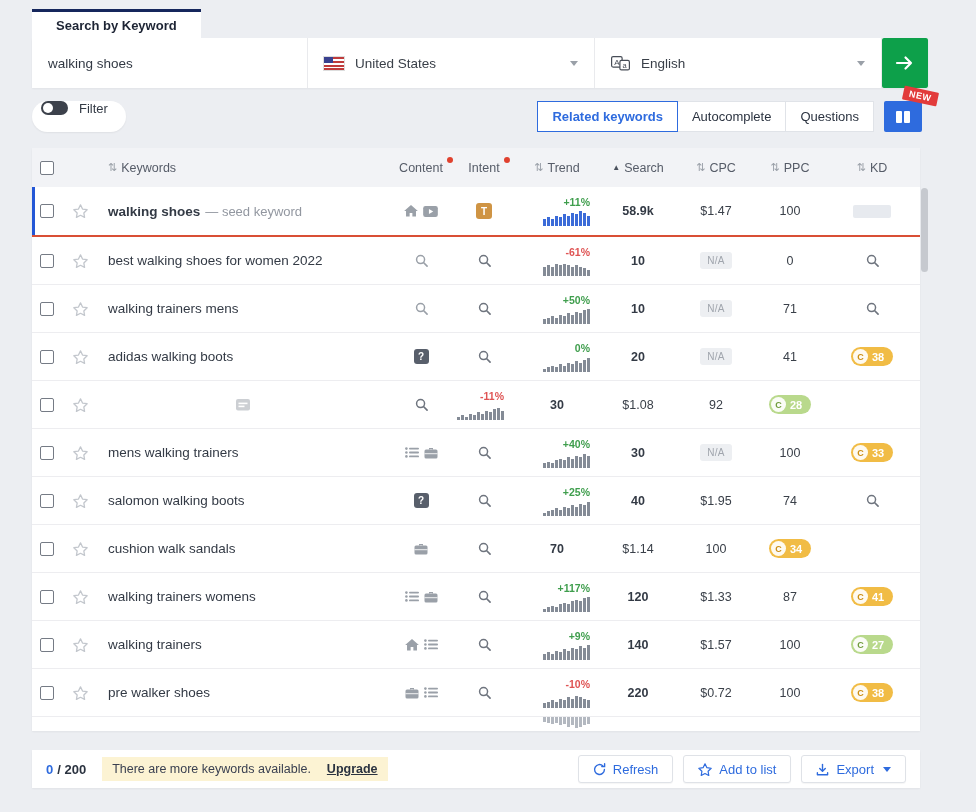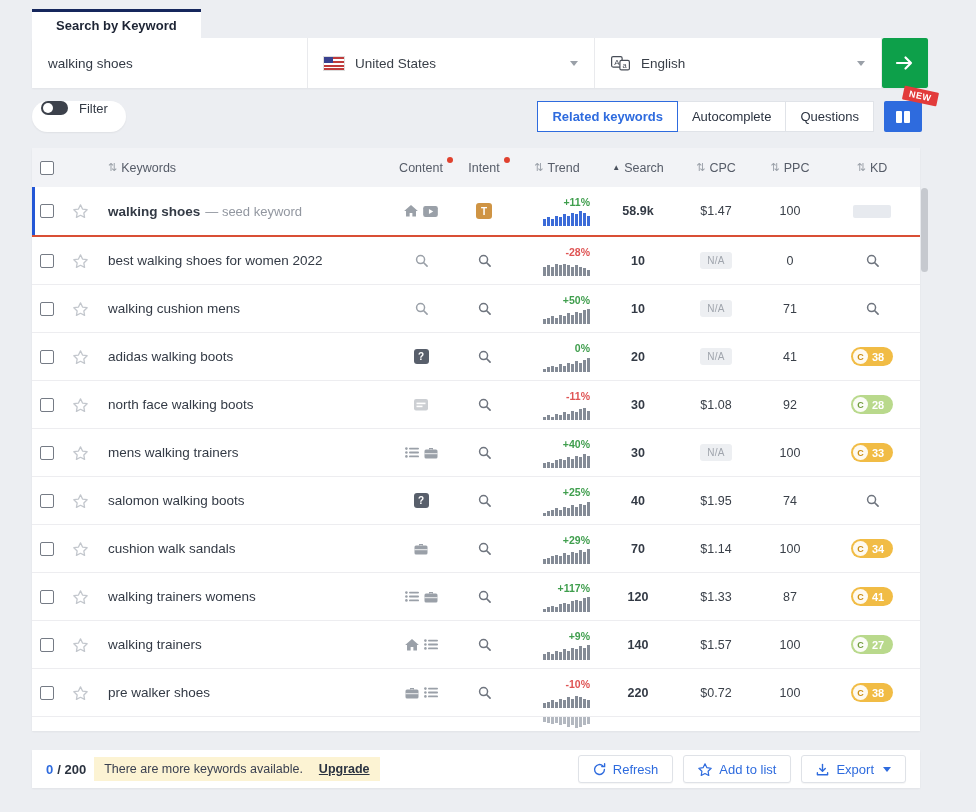--- a/index.html
+++ b/index.html
@@ -85,21 +85,21 @@
   .kd-num { color:#fff; font-size:11px; font-weight:bold; }
 
   
   .scrollbar { position:absolute; left:921px; top:150px; width:7px; height:584px; }
   .scroll-thumb { position:absolute; top:38px; left:0; width:7px; height:84px; background:#c6c9cf; border-radius:4px; cursor:pointer; }
 
   
   .footer { position:absolute; left:32px; top:750px; width:888px; height:38px; background:#fff; display:flex; align-items:center; padding:0 14px; box-shadow:0 1px 2px rgba(0,0,0,.05); }
   .count { font-size:13px; font-weight:bold; color:#2e6bde; }
   .total { font-size:13px; font-weight:bold; color:#2b3340; margin-left:4px; }
-  .notice-wrap { display:flex; align-items:center; gap:16px; background:#fcf3d3; padding:5px 10px; margin-left:8px; font-size:12.5px; color:#3a4050; }
+  .notice-wrap { display:flex; align-items:center; gap:16px; background:#fcf3d3; padding:5px 10px; margin-left:16px; font-size:12.5px; color:#3a4050; }
   .upgrade { font-weight:bold; text-decoration:underline; color:#2b3340; cursor:pointer; }
   .foot-actions { margin-left:auto; display:flex; gap:10px; }
   .foot-btn { display:flex; align-items:center; gap:7px; background:#fff; border:1px solid #dfe2e7; border-radius:3px; padding:0 14px; height:28px; color:#2e6bde; font-size:13px; cursor:pointer; box-shadow:0 1px 1px rgba(0,0,0,.04); }
   .foot-btn .caret { border-top-color:#2e6bde; margin-left:2px; }
 </style>
 </head>
 <body>
 
 <div class="page">
 
@@ -269,21 +269,21 @@
           </div>
           <div class="cell c-center">
             <span class="icon clickable">
               <svg width="13" height="13" viewBox="0 0 14 14">
                 <circle cx="6" cy="6" r="4.3" fill="none" stroke="currentColor" stroke-width="1.6"></circle>
                 <line x1="9.4" y1="9.4" x2="13" y2="13" stroke="currentColor" stroke-width="1.8" stroke-linecap="round"></line>
               </svg>
             </span>
           </div>
           <div class="cell c-trend">
-            <span class="pct neg">-28%</span>
+            <span class="pct neg">-61%</span>
             <div class="spark">
               <span style="height: 9px;"></span>
               <span style="height: 10.5px;"></span>
               <span style="height: 9px;"></span>
               <span style="height: 12px;"></span>
               <span style="height: 10.5px;"></span>
               <span style="height: 12px;"></span>
               <span style="height: 10.5px;"></span>
               <span style="height: 9px;"></span>
               <span style="height: 10.5px;"></span>
@@ -311,21 +311,21 @@
             <span class="checkbox"></span>
           </div>
           <div class="cell c-center">
             <span class="star-ic">
               <svg width="15" height="14" viewBox="0 0 14 13" fill="none" stroke="currentColor" stroke-width="1.2" stroke-linejoin="round">
                 <path d="M7 .8l1.9 3.9 4.3.6-3.1 3 .7 4.2L7 10.5l-3.8 2 .7-4.2-3.1-3 4.3-.6z"></path>
               </svg>
             </span>
           </div>
           <div class="cell c-kw">
-            <span class="kw-text">walking cushion mens</span>
+            <span class="kw-text">walking trainers mens</span>
           </div>
           <div class="cell c-center icons">
             <span class="icon">
               <svg width="13" height="13" viewBox="0 0 14 14">
                 <circle cx="6" cy="6" r="4.3" fill="none" stroke="currentColor" stroke-width="1.6"></circle>
                 <line x1="9.4" y1="9.4" x2="13" y2="13" stroke="currentColor" stroke-width="1.8" stroke-linecap="round"></line>
               </svg>
             </span>
           </div>
           <div class="cell c-center">
@@ -424,23 +424,20 @@
         <div class="row">
           <div class="cell c-center">
             <span class="checkbox"></span>
           </div>
           <div class="cell c-center">
             <span class="star-ic">
               <svg width="15" height="14" viewBox="0 0 14 13" fill="none" stroke="currentColor" stroke-width="1.2" stroke-linejoin="round">
                 <path d="M7 .8l1.9 3.9 4.3.6-3.1 3 .7 4.2L7 10.5l-3.8 2 .7-4.2-3.1-3 4.3-.6z"></path>
               </svg>
             </span>
-          </div>
-          <div class="cell c-kw">
-            <span class="kw-text">north face walking boots</span>
           </div>
           <div class="cell c-center icons">
             <span class="icon">
               <svg width="14" height="13" viewBox="0 0 14 13">
                 <rect x="0" y="1" width="14" height="11.5" rx="2" fill="currentColor" opacity="0.5"></rect>
                 <rect x="2.5" y="4.6" width="9" height="1.6" fill="#fff"></rect>
                 <rect x="2.5" y="7.6" width="6" height="1.6" fill="#fff"></rect>
               </svg>
             </span>
           </div>
@@ -626,37 +623,20 @@
               </svg>
             </span>
           </div>
           <div class="cell c-center">
             <span class="icon clickable">
               <svg width="13" height="13" viewBox="0 0 14 14">
                 <circle cx="6" cy="6" r="4.3" fill="none" stroke="currentColor" stroke-width="1.6"></circle>
                 <line x1="9.4" y1="9.4" x2="13" y2="13" stroke="currentColor" stroke-width="1.8" stroke-linecap="round"></line>
               </svg>
             </span>
-          </div>
-          <div class="cell c-trend">
-            <span class="pct pos">+29%</span>
-            <div class="spark">
-              <span style="height: 4.5px;"></span>
-              <span style="height: 6px;"></span>
-              <span style="height: 7.5px;"></span>
-              <span style="height: 9px;"></span>
-              <span style="height: 7.5px;"></span>
-              <span style="height: 10.5px;"></span>
-              <span style="height: 9px;"></span>
-              <span style="height: 12px;"></span>
-              <span style="height: 10.5px;"></span>
-              <span style="height: 13.5px;"></span>
-              <span style="height: 12px;"></span>
-              <span style="height: 15px;"></span>
-            </div>
           </div>
           <div class="cell c-center vol">70</div>
           <div class="cell c-center val">$1.14</div>
           <div class="cell c-center val">100</div>
           <div class="cell c-center">
             <span class="kd-pill orange">
               <span class="kd-c">C</span>
               <span class="kd-num">34</span>
             </span>
           </div>

